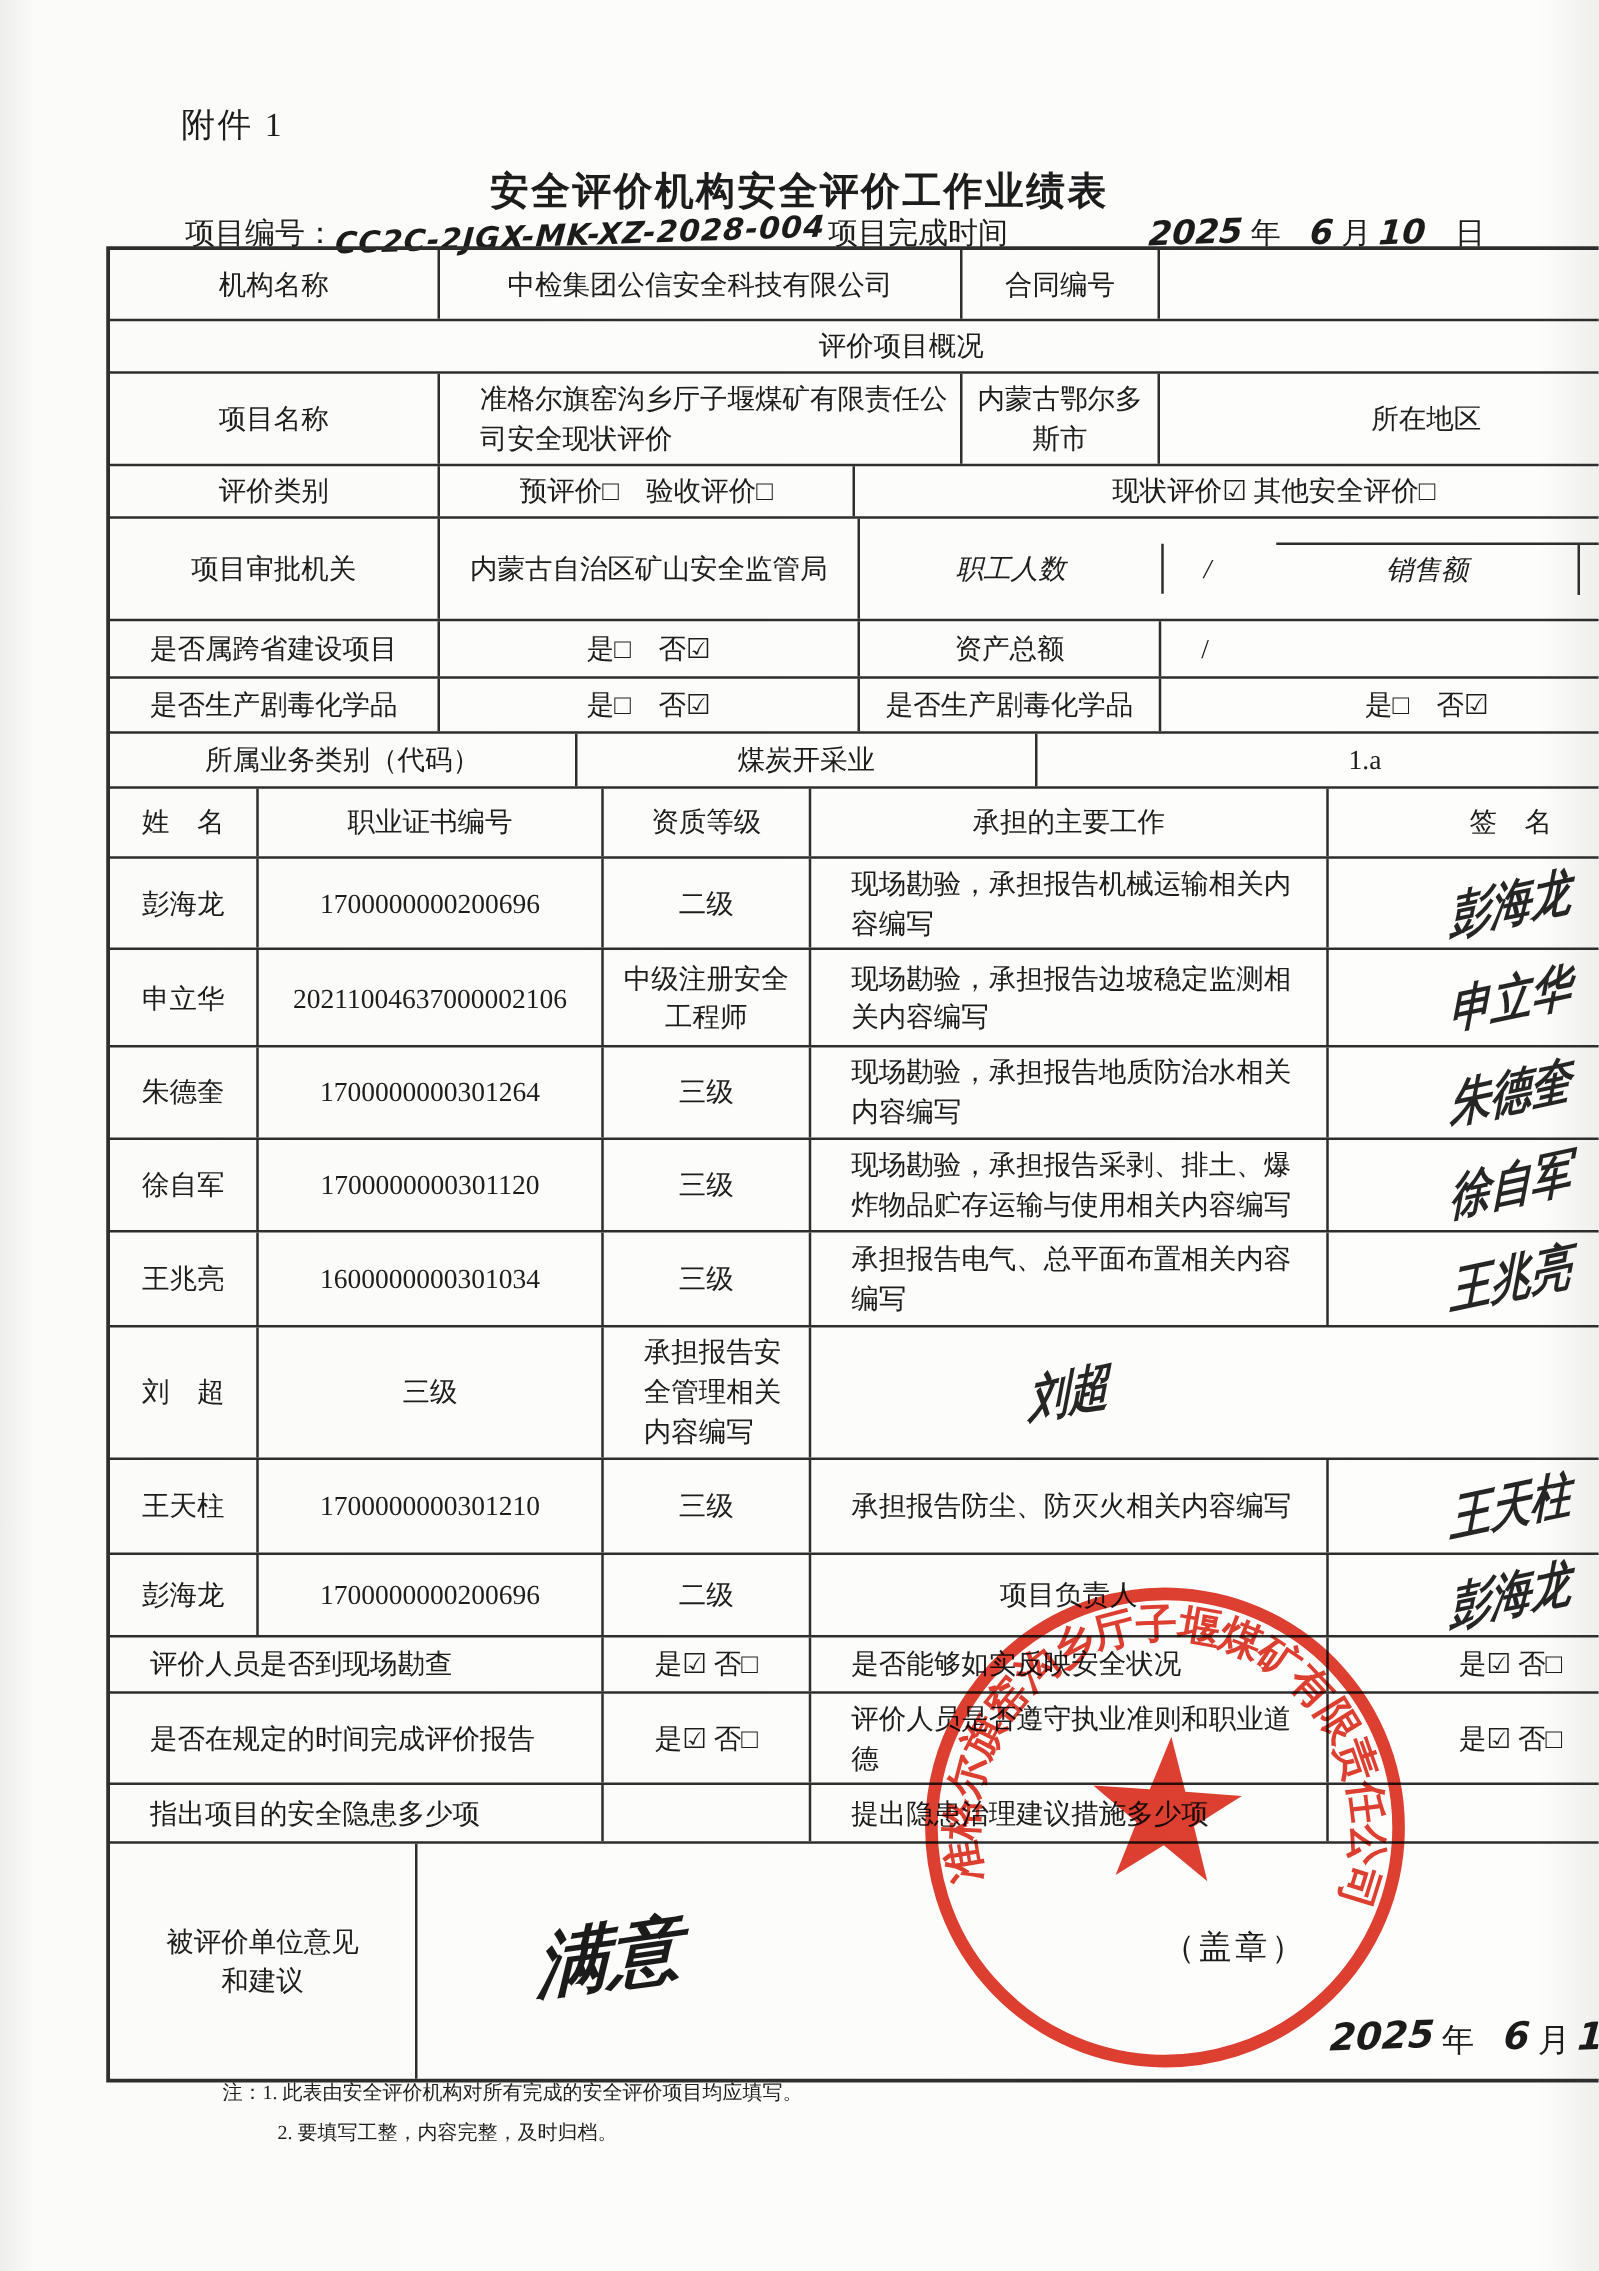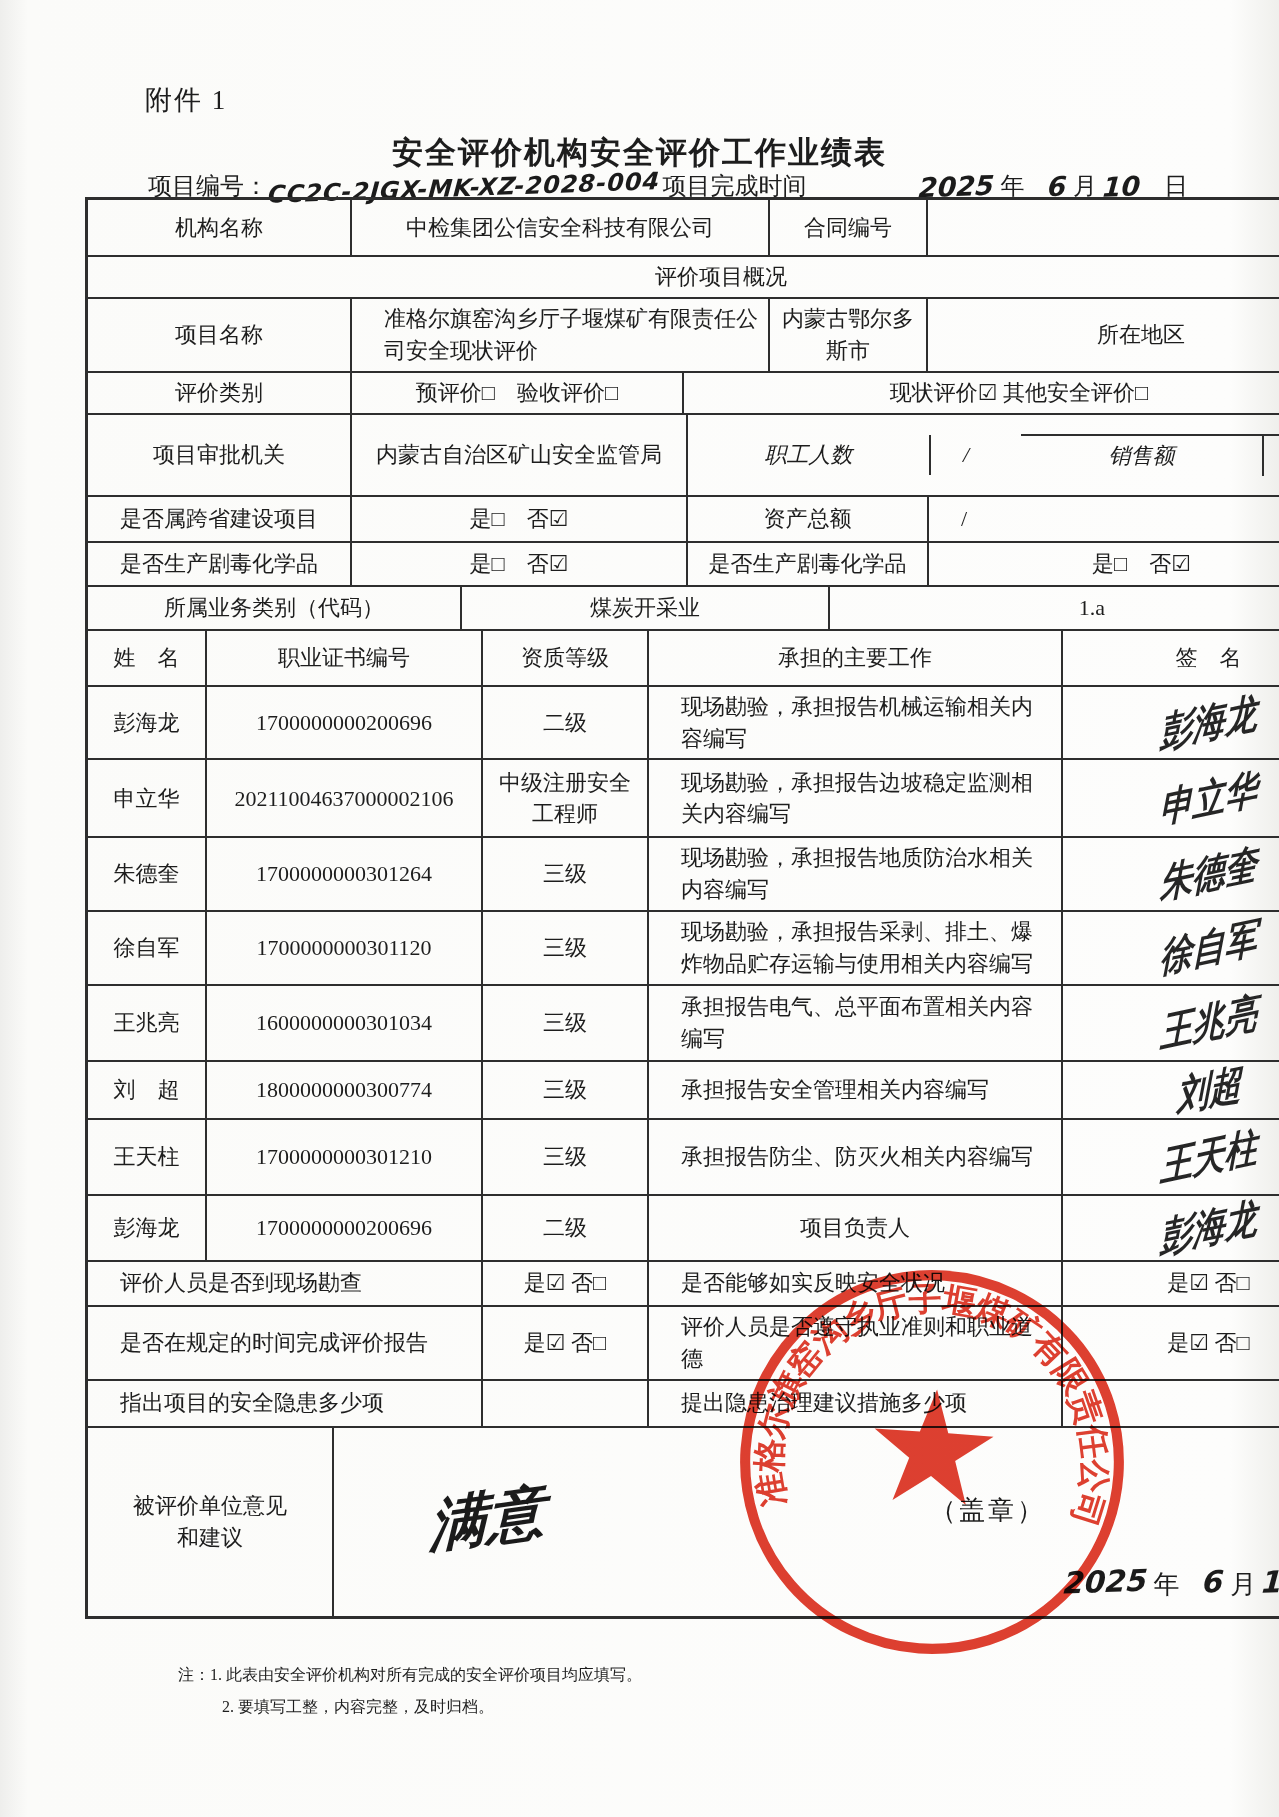--- a/index.html
+++ b/index.html
@@ -209,21 +209,20 @@
       <div class="cell">1600000000301034</div>
       <div class="cell">三级</div>
       <div class="cell left">承担报告电气、总平面布置相关内容编写</div>
       <div class="cell sig-cell">
           <span class="sig">王兆亮</span>
         </div>
     </div>
 
     <div class="row g-p h54">
       <div class="cell">刘　超</div>
-      <div class="cell">1800000000300774</div>
       <div class="cell">三级</div>
       <div class="cell left">承担报告安全管理相关内容编写</div>
       <div class="cell sig-cell">
           <span class="sig">刘超</span>
         </div>
     </div>
 
     <div class="row g-p h76">
       <div class="cell">王天柱</div>
       <div class="cell">1700000000301210</div>

